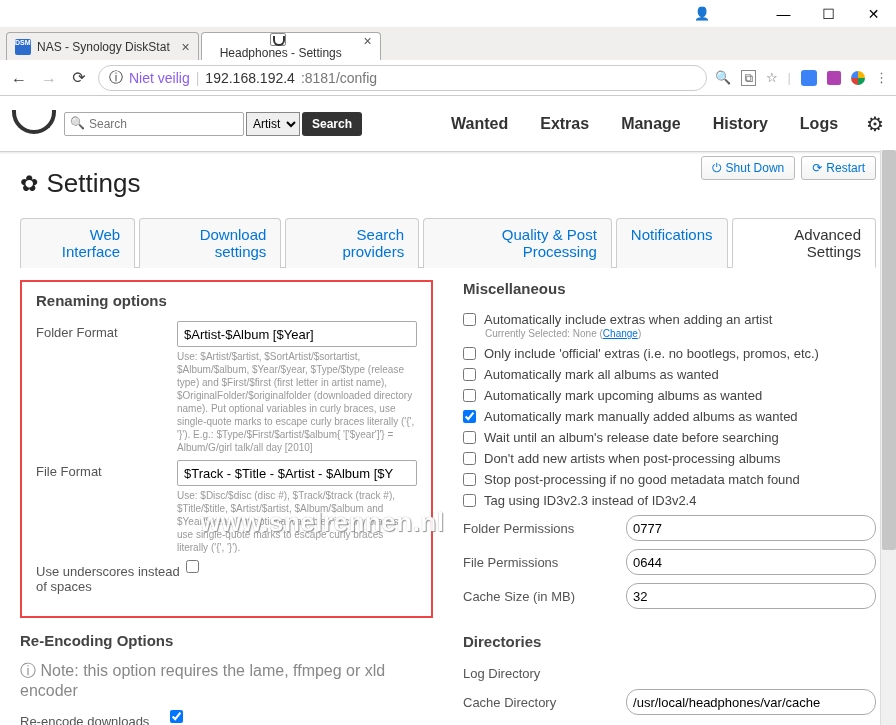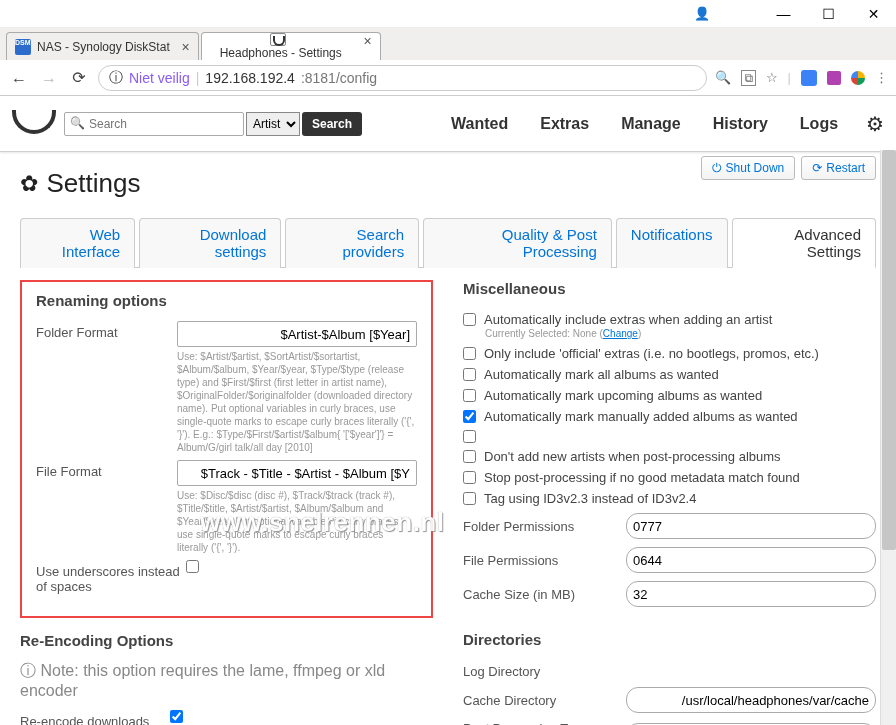--- a/index.html
+++ b/index.html
@@ -55,21 +55,21 @@
 .nav-tabs .ntab { padding: 7px 14px; border: 1px solid #ccc; border-bottom: none; border-radius: 4px 4px 0 0; font-size: 15px; color: #0074d9; background: #f8f8f8; position: relative; top: 1px; text-align: right; }
 .nav-tabs .ntab.active { background: #fff; color: #333; border-bottom: 1px solid #fff; }
 
 .settings-body { display: flex; gap: 30px; padding-top: 12px; }
 .col { flex: 1; min-width: 0; }
 .boxed { border: 2px solid #ef4444; padding: 10px 14px 16px; margin-bottom: 14px;}
 .section-title { font-size: 15px; font-weight: bold; color: #444; margin-bottom: 12px; }
 .field-row { display: flex; margin-bottom: 6px; align-items: flex-start; }
 .field-label { width: 150px; font-size: 13px; color: #555; padding-top: 4px;}
 .field-body { flex: 1; }
-.txt-input { width: 240px; height: 26px; border: 1px solid #aaa; border-radius: 2px; padding: 0 6px; font-size: 13px; text-align: right; }
+.txt-input { width: 240px; height: 26px; border: 1px solid #aaa; border-radius: 2px; padding: 0 6px; font-size: 13px; }
 .txt-input.short { width: 60px; text-align:left;}
 .help-text { font-size: 10px; color: #999; line-height: 1.3; margin-top: 3px; max-width: 260px;}
 .field-sub { font-size: 12px; color: #555; margin-top:5px;}
 .note { font-size: 16px; color: #888; margin-bottom: 10px;}
 
 .chk-row { display: flex; align-items: center; padding: 3px 0; font-size: 13px; color: #444; gap: 8px;}
 .chk-row input { margin: 0; }
 .sub-note { font-size: 10px; color: #999; margin-left: 22px; margin-top:-2px; margin-bottom:4px;}
 .sub-note a{color:#0074d9;}
 .dir-row { display:flex; align-items:center; padding: 4px 0;}
@@ -238,20 +238,21 @@
           <div class="chk-row">
             <input type="checkbox" style="">
             <span>Automatically mark upcoming albums as wanted</span>
           </div>
           <div class="chk-row">
             <input type="checkbox" checked="" style="">
             <span>Automatically mark manually added albums as wanted</span>
           </div>
           <div class="chk-row">
             <input type="checkbox" style="">
+            <span>Wait until an album's release date before searching</span>
           </div>
           <div class="chk-row">
             <input type="checkbox" style="">
             <span>Don't add new artists when post-processing albums</span>
           </div>
           <div class="chk-row">
             <input type="checkbox" style="">
             <span>Stop post-processing if no good metadata match found</span>
           </div>
           <div class="chk-row">

